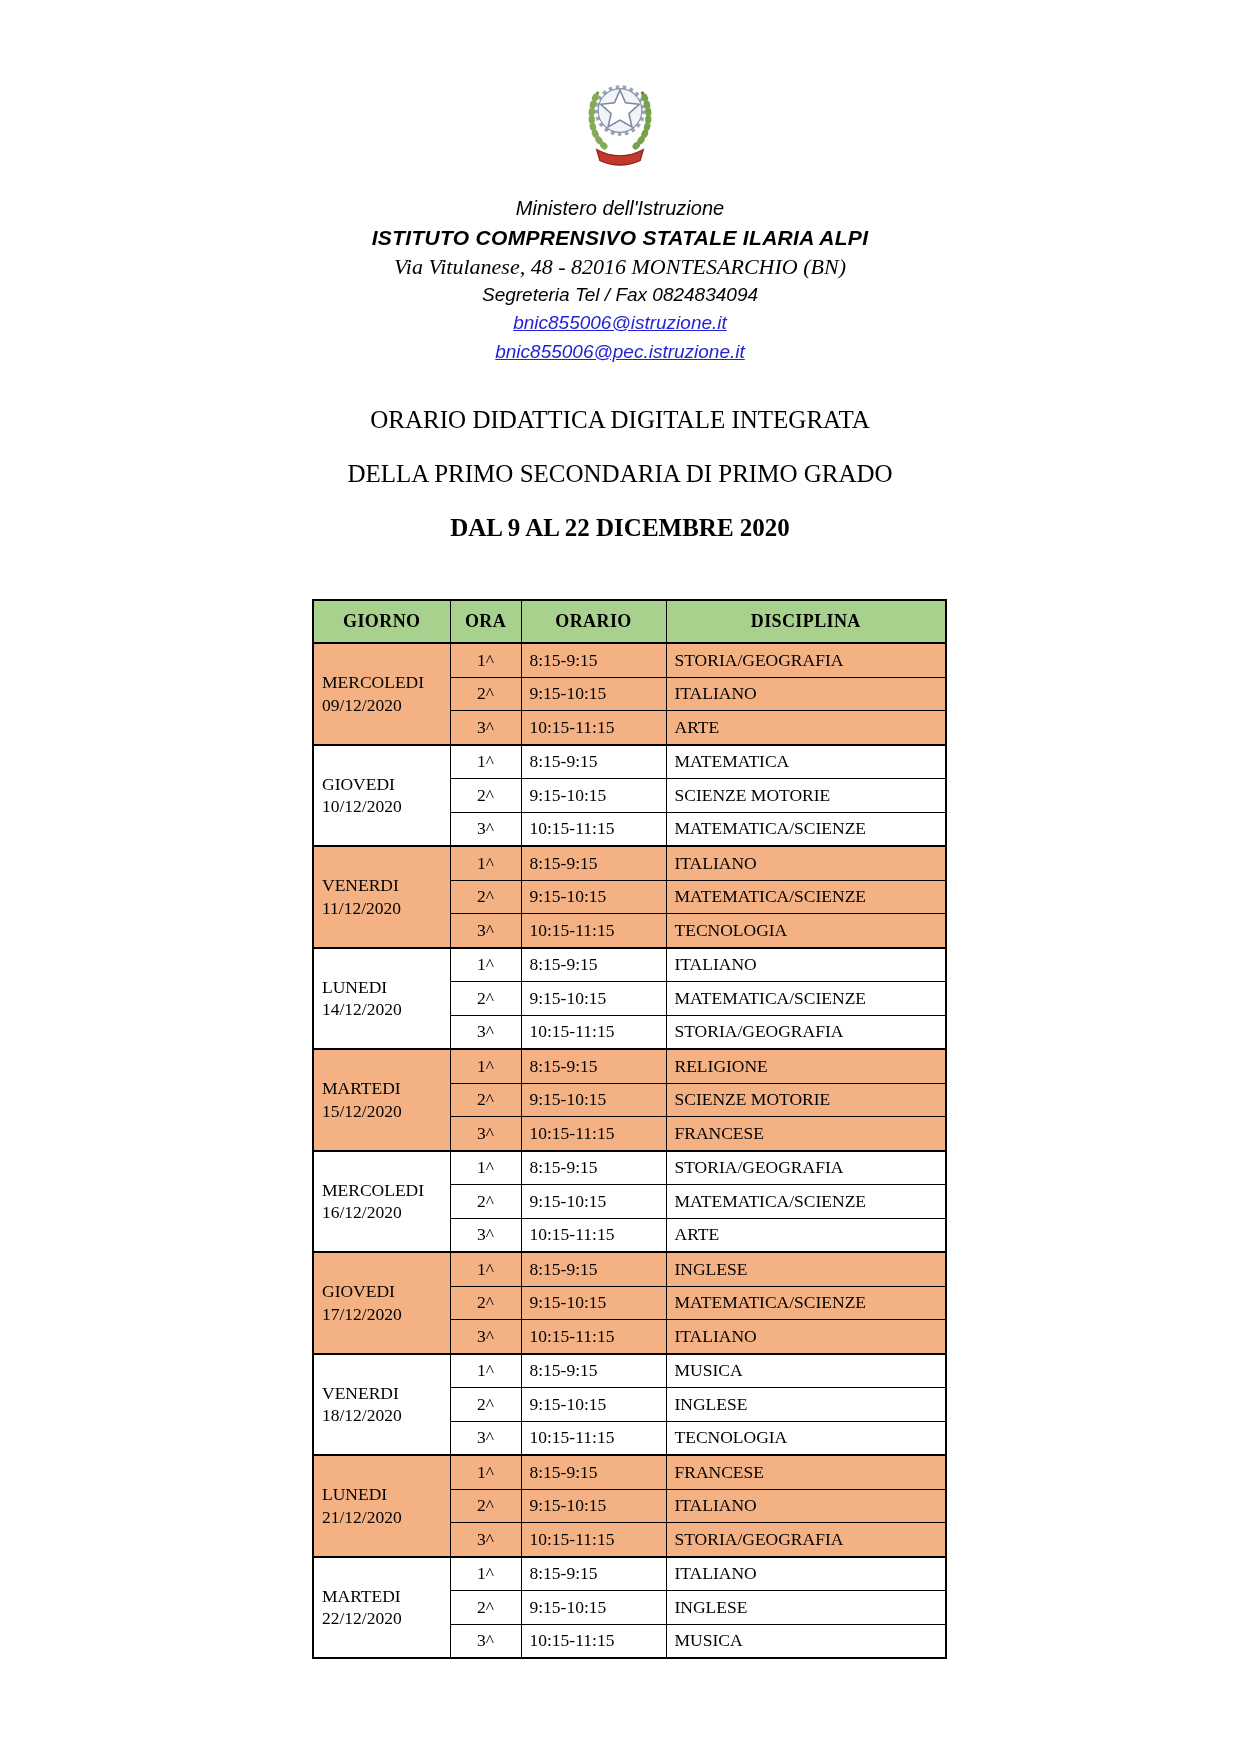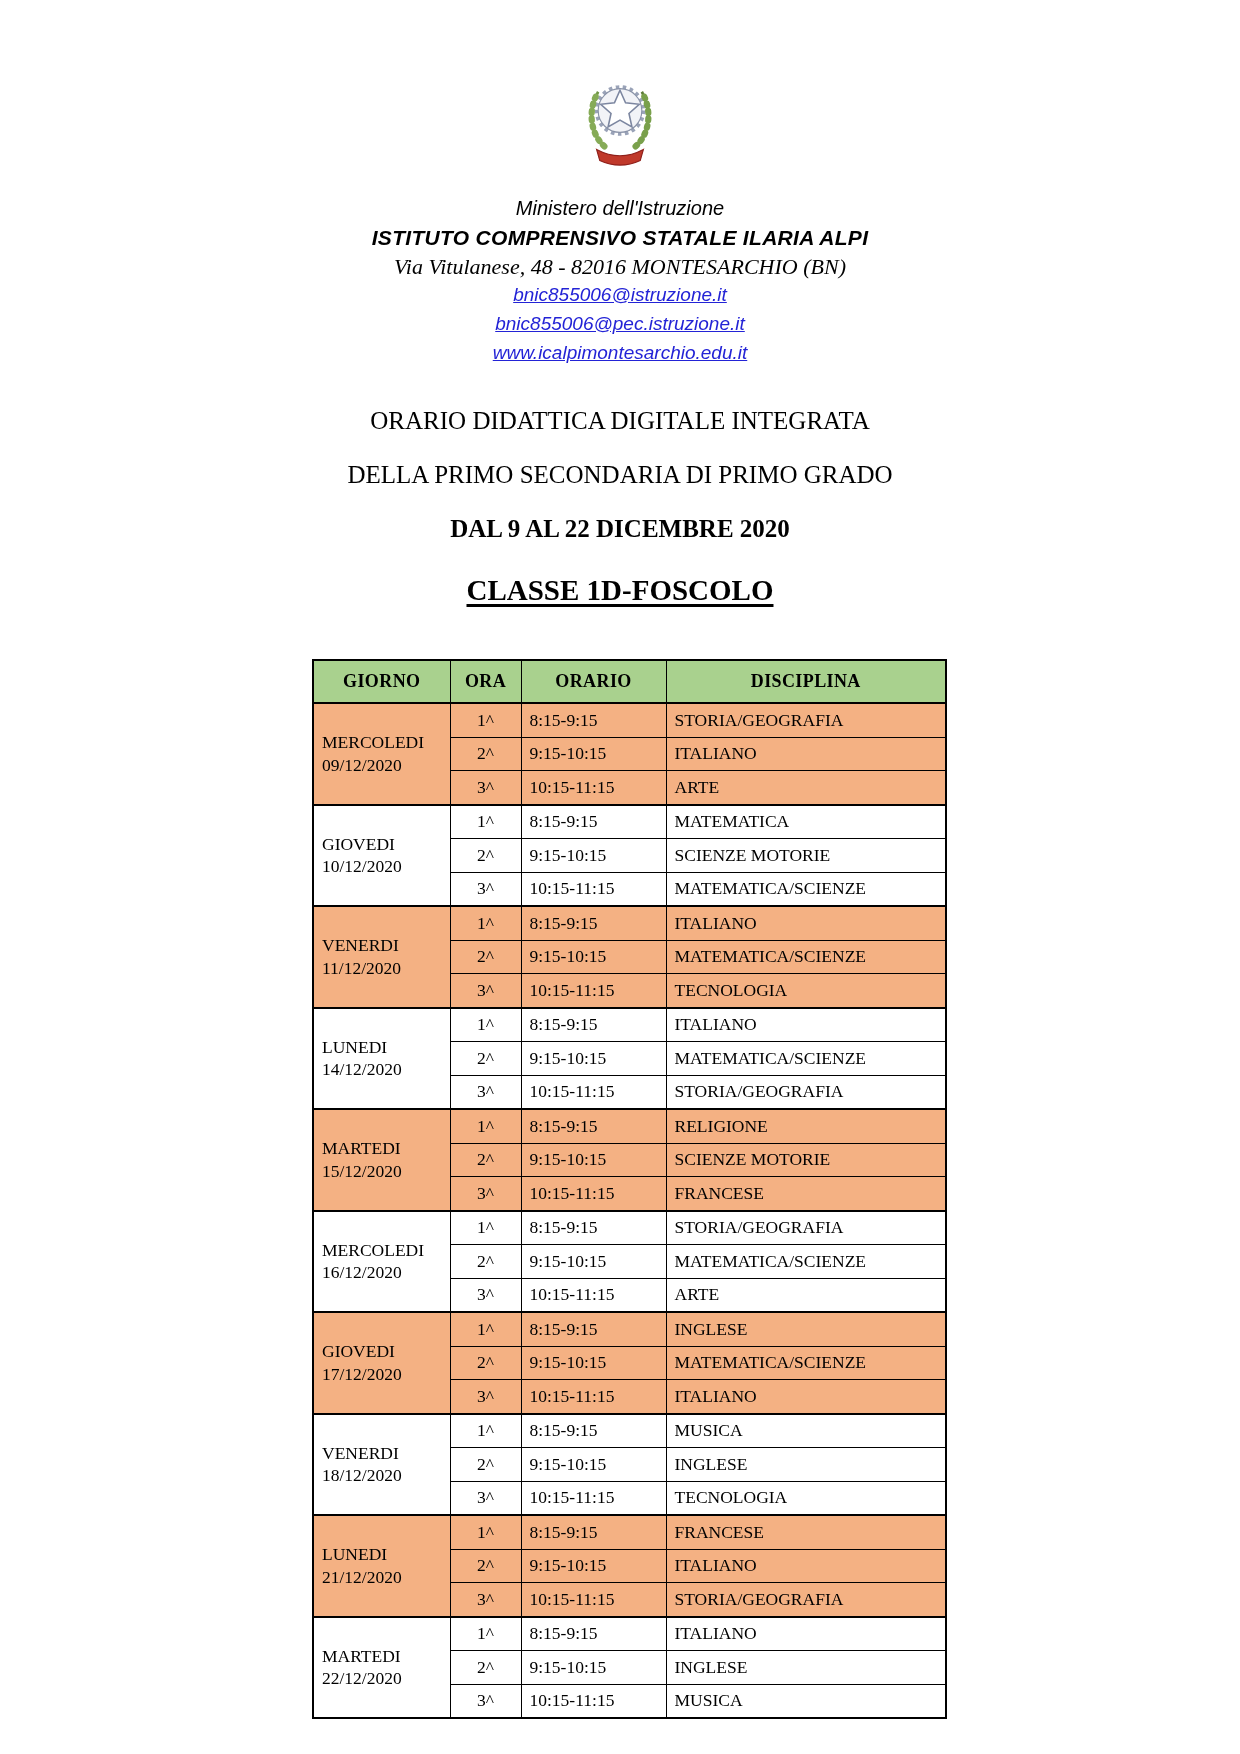--- a/index.html
+++ b/index.html
@@ -86,31 +86,30 @@
     <path d="M70,92 C88,76 92,46 78,22" fill="none" stroke="#5d7c36" stroke-width="3.5"></path>
     <path d="M70,92 C88,76 92,46 78,22" fill="none" stroke="#79a04b" stroke-width="8" stroke-dasharray="2.5 7" stroke-linecap="round"></path>
 
     <path d="M20,96 Q50,112 80,96 L76,110 Q50,122 24,110 Z" fill="#c0392b" stroke="#8e1f1a" stroke-width="1.5"></path>
   </svg>
 
   <div class="org-block">
     <p class="ministry">Ministero dell'Istruzione</p>
     <p class="institute">ISTITUTO COMPRENSIVO STATALE ILARIA ALPI</p>
     <p class="address">Via Vitulanese, 48 - 82016 MONTESARCHIO (BN)</p>
+    <p class="phone">Segreteria Tel / Fax 0824834094</p>
     <p class="link-line"><a href="#">bnic855006@istruzione.it</a></p>
     <p class="link-line"><a href="#">bnic855006@pec.istruzione.it</a></p>
-    <p class="link-line"><a href="#">www.icalpimontesarchio.edu.it</a></p>
   </div>
 
   <div class="titles-block">
     <p>ORARIO DIDATTICA DIGITALE INTEGRATA</p>
     <p>DELLA PRIMO SECONDARIA DI PRIMO GRADO</p>
     <p class="bold-line">DAL 9 AL 22 DICEMBRE 2020</p>
   </div>
-  <p class="class-title">CLASSE 1D-FOSCOLO</p>
 
   <table class="timetable">
     <colgroup>
       <col style="width:137px">
         <col style="width:71px">
         <col style="width:145px">
         <col style="width:280px">
     </colgroup>
     <thead>
       <tr>

